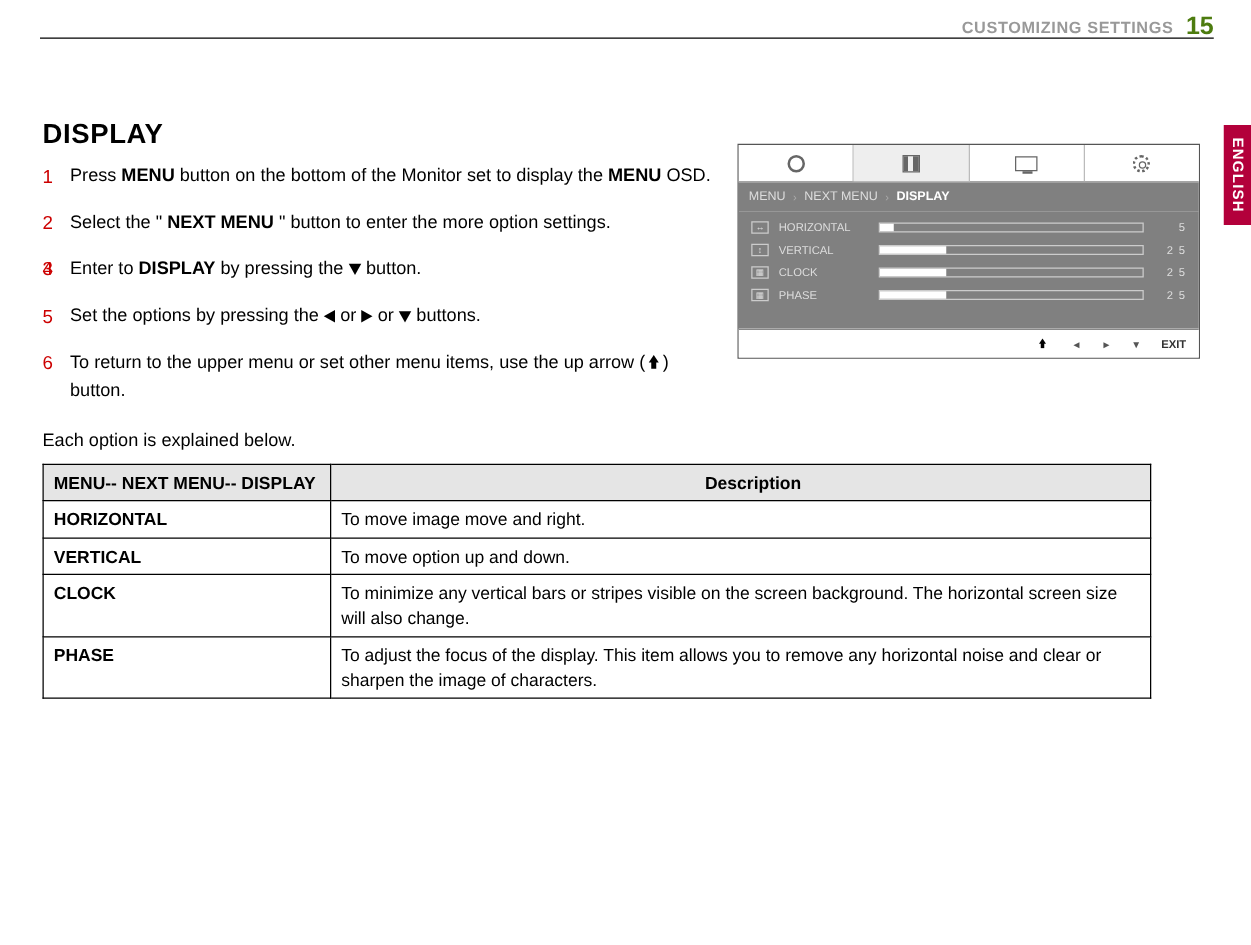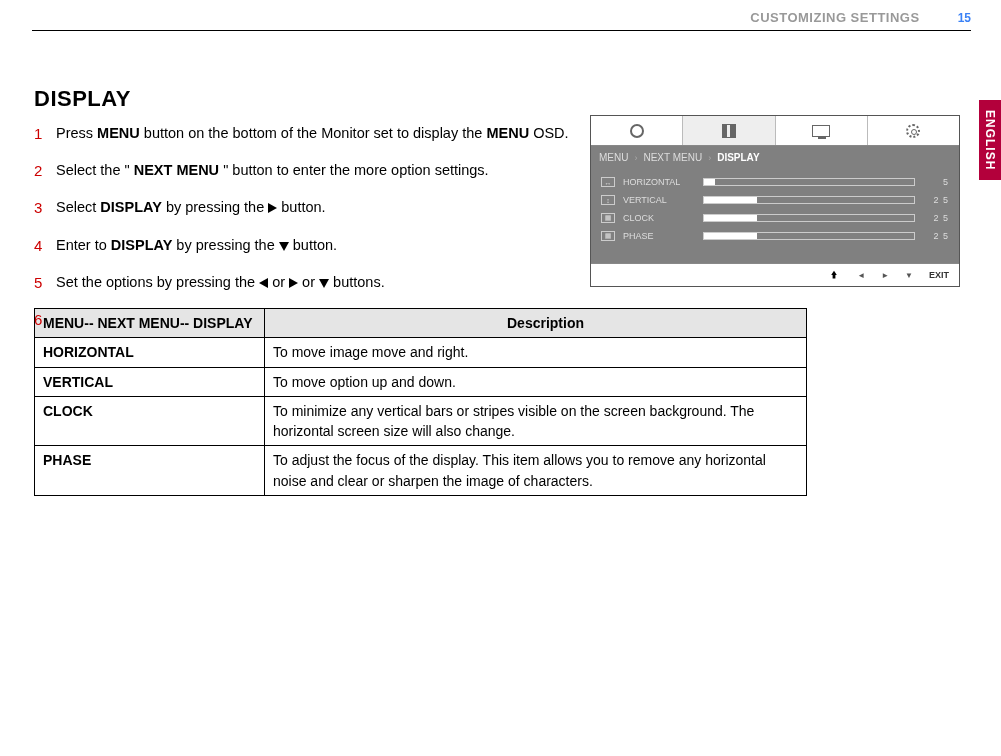--- a/index.html
+++ b/index.html
@@ -20,24 +20,23 @@
     padding: 10px 30px 6px 12px;
   }
   .header-title {
     font-size: 13px;
     color: #999;
     font-weight: bold;
     letter-spacing: 0.5px;
     margin-right: 10px;
   }
   .page-num {
-    font-size: 12px;
+    font-size: 20px;
     font-weight: bold;
-    color: #3b82f6;
-    margin-left: 28px;
+    color: #4d7c0f;
   }
   .top-line {
     position: absolute;
     top: 30px;
     left: 32px;
     right: 30px;
     height: 1px;
     background: #000;
   }
   .lang-tab {
@@ -172,21 +171,21 @@
     padding: 5px 10px;
     font-size: 9px;
     display: flex;
     justify-content: flex-end;
     align-items: center;
     gap: 16px;
     border-top: 1px solid #888;
   }
   
   table.desc {
-    width: 773px;
+    width: 887px;
     border-collapse: collapse;
     margin-top: 4px;
     font-size: 14px;
   }
   table.desc th, table.desc td {
     border: 1px solid #000;
     padding: 4px 8px;
     text-align: left;
     vertical-align: top;
     line-height: 1.45;
@@ -237,28 +236,30 @@
 
 <div class="lang-tab">ENGLISH</div>
 
 <div class="content">
   <h1 class="section-title">DISPLAY</h1>
 
   <div class="steps-wrap">
     <ol class="steps">
       <li><span class="num">1</span><span>Press <b>MENU</b> button on the bottom of the Monitor set to display  the <b>MENU</b> OSD.</span></li>
       <li><span class="num">2</span><span>Select the " <b>NEXT MENU</b> " button to enter the more option settings.</span></li>
-      <li><span class="num">3</span><span>Select <b>DISPLAY</b> by pressing the <span class="tri tri-right"></span> button.</span></li>
+      <li><span class="num">3</span></li>
       <li><span class="num">4</span><span>Enter to <b>DISPLAY</b> by pressing the <span class="tri tri-down"></span> button.</span></li>
       <li><span class="num">5</span><span>Set the options by pressing the <span class="tri tri-left"></span> or <span class="tri tri-right"></span> or <span class="tri tri-down"></span> buttons.</span></li>
       <li><span class="num">6</span>
+        <div class="sub" style="padding-left:0;margin-top:4px;">To return to the upper menu or set other menu items, use the up arrow (<span class="up-icon"></span>) button.</div>
       </li>
     </ol>
   </div>
 
+  <div class="each-line">Each option is explained below.</div>
 
   <table class="desc">
     <tbody>
         <tr>
       <th class="c1">MENU-- NEXT MENU-- DISPLAY</th>
       <th style="text-align:center;padding-left:28px;">Description</th>
     </tr>
     <tr>
       <td class="name">HORIZONTAL</td>
       <td>To move image move and right.</td>

